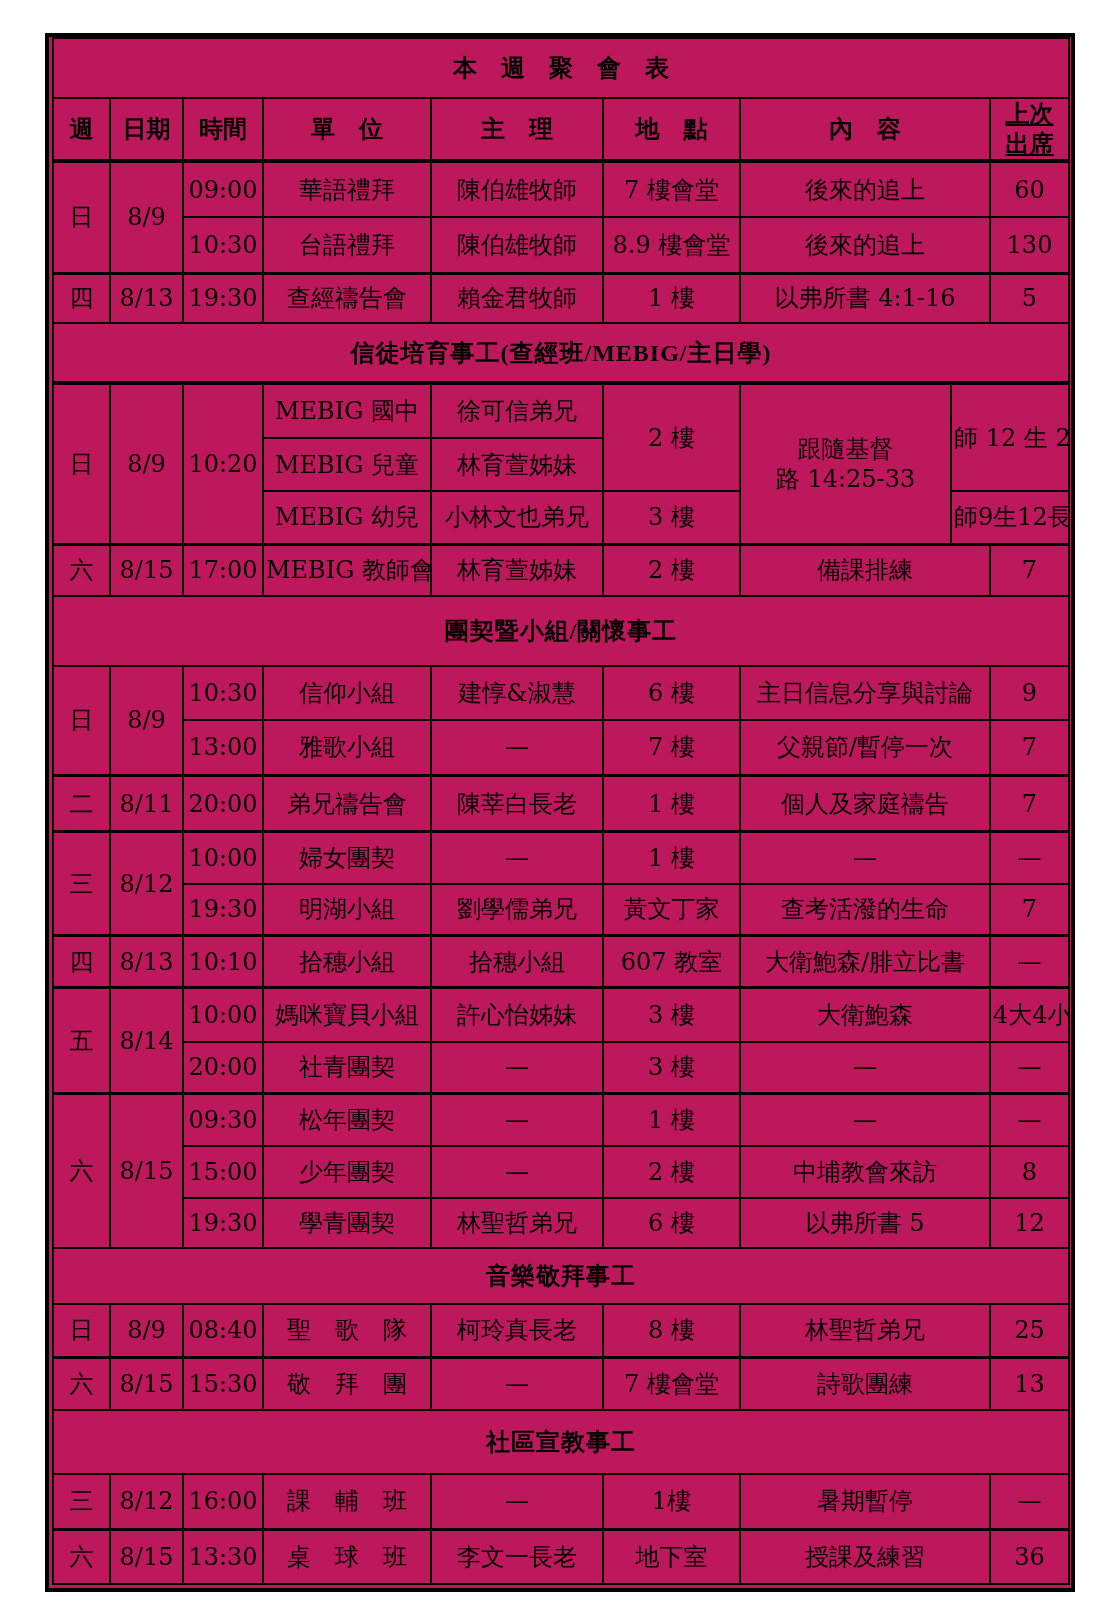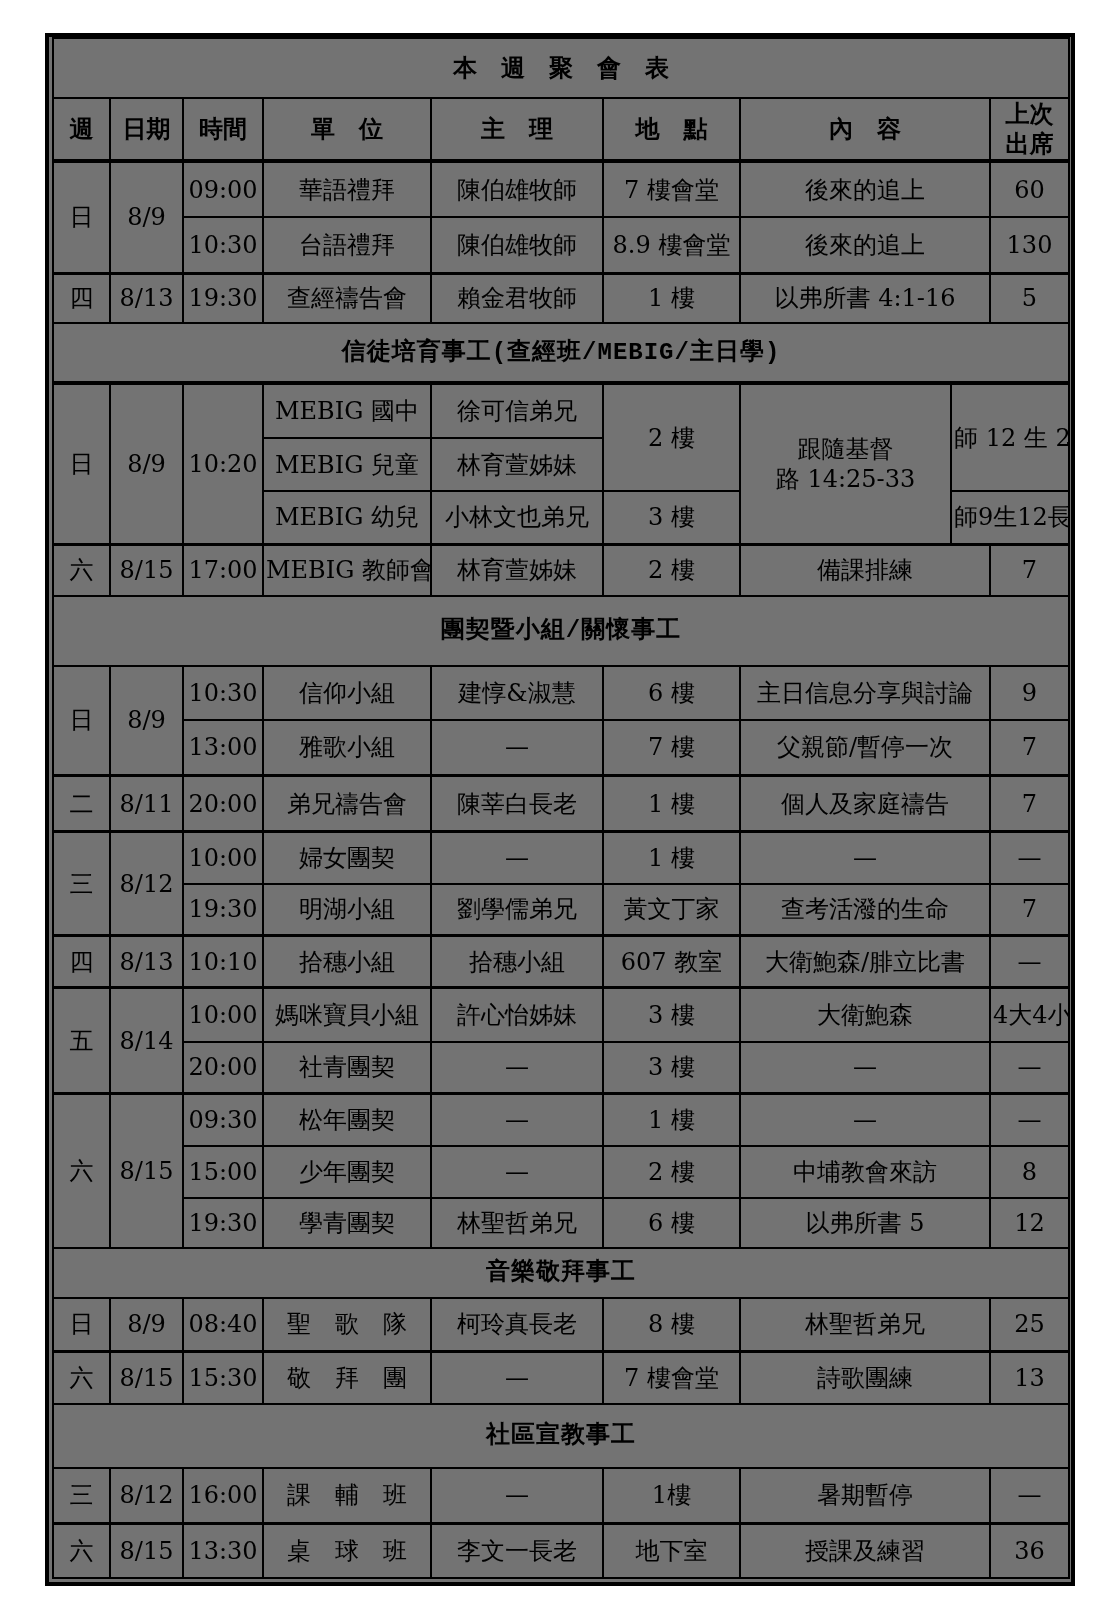--- a/index.html
+++ b/index.html
@@ -6,21 +6,21 @@
   body{
     width:1118px;height:1619px;position:relative;
     font-family:"DejaVu Serif","Liberation Serif",serif;
     color:#000;
   }
   .frame{
     position:absolute;left:45px;top:33px;width:1030px;
     border:4px solid #000;
     padding:0 3px 3px 3px;
     box-sizing:border-box;
-    background:#737373;
+    background:#be185d;
   }
   table.tbl{
     border-collapse:collapse;
     table-layout:fixed;
     width:1016px;
   }
   table.tbl td{
     border:2px solid #000;
     text-align:center;
     vertical-align:middle;
@@ -37,23 +37,24 @@
     font-weight:700;
   }
   tr.head-row td{
     font-weight:700;
     border-bottom:4px solid #000;
   }
   td.att-head{
     font-size:17px;
     line-height:1.15;
     font-weight:700;
+    text-decoration:underline;
   }
   td.sec{
-    font-family:Liberation Mono, monospace;
+    font-family:Liberation Serif, serif;
     font-weight:700;
     font-size:27px;
     border-top:4px solid #000;
     border-bottom:4px solid #000;
     letter-spacing:1px;
   }
   tr.gsep td{border-top:3px solid #000;}
   tr.no-top td{border-top:none;}
   table.t2{border-bottom:3px solid #000;}
   table.t1{border-bottom:4px solid #000;}
@@ -285,21 +286,21 @@
       <td>8</td>
     </tr>
     <tr style="height:50px">
       <td>19:30</td>
       <td>學青團契</td>
       <td>林聖哲弟兄</td>
       <td>6 樓</td>
       <td>以弗所書 5</td>
       <td>12</td>
     </tr>
-    <tr style="height:50px">
+    <tr style="height:56px">
       <td colspan="8" class="sec">音樂敬拜事工</td>
     </tr>
     <tr style="height:54px">
       <td>日</td>
       <td>8/9</td>
       <td>08:40</td>
       <td>聖　歌　隊</td>
       <td>柯玲真長老</td>
       <td>8 樓</td>
       <td>林聖哲弟兄</td>

